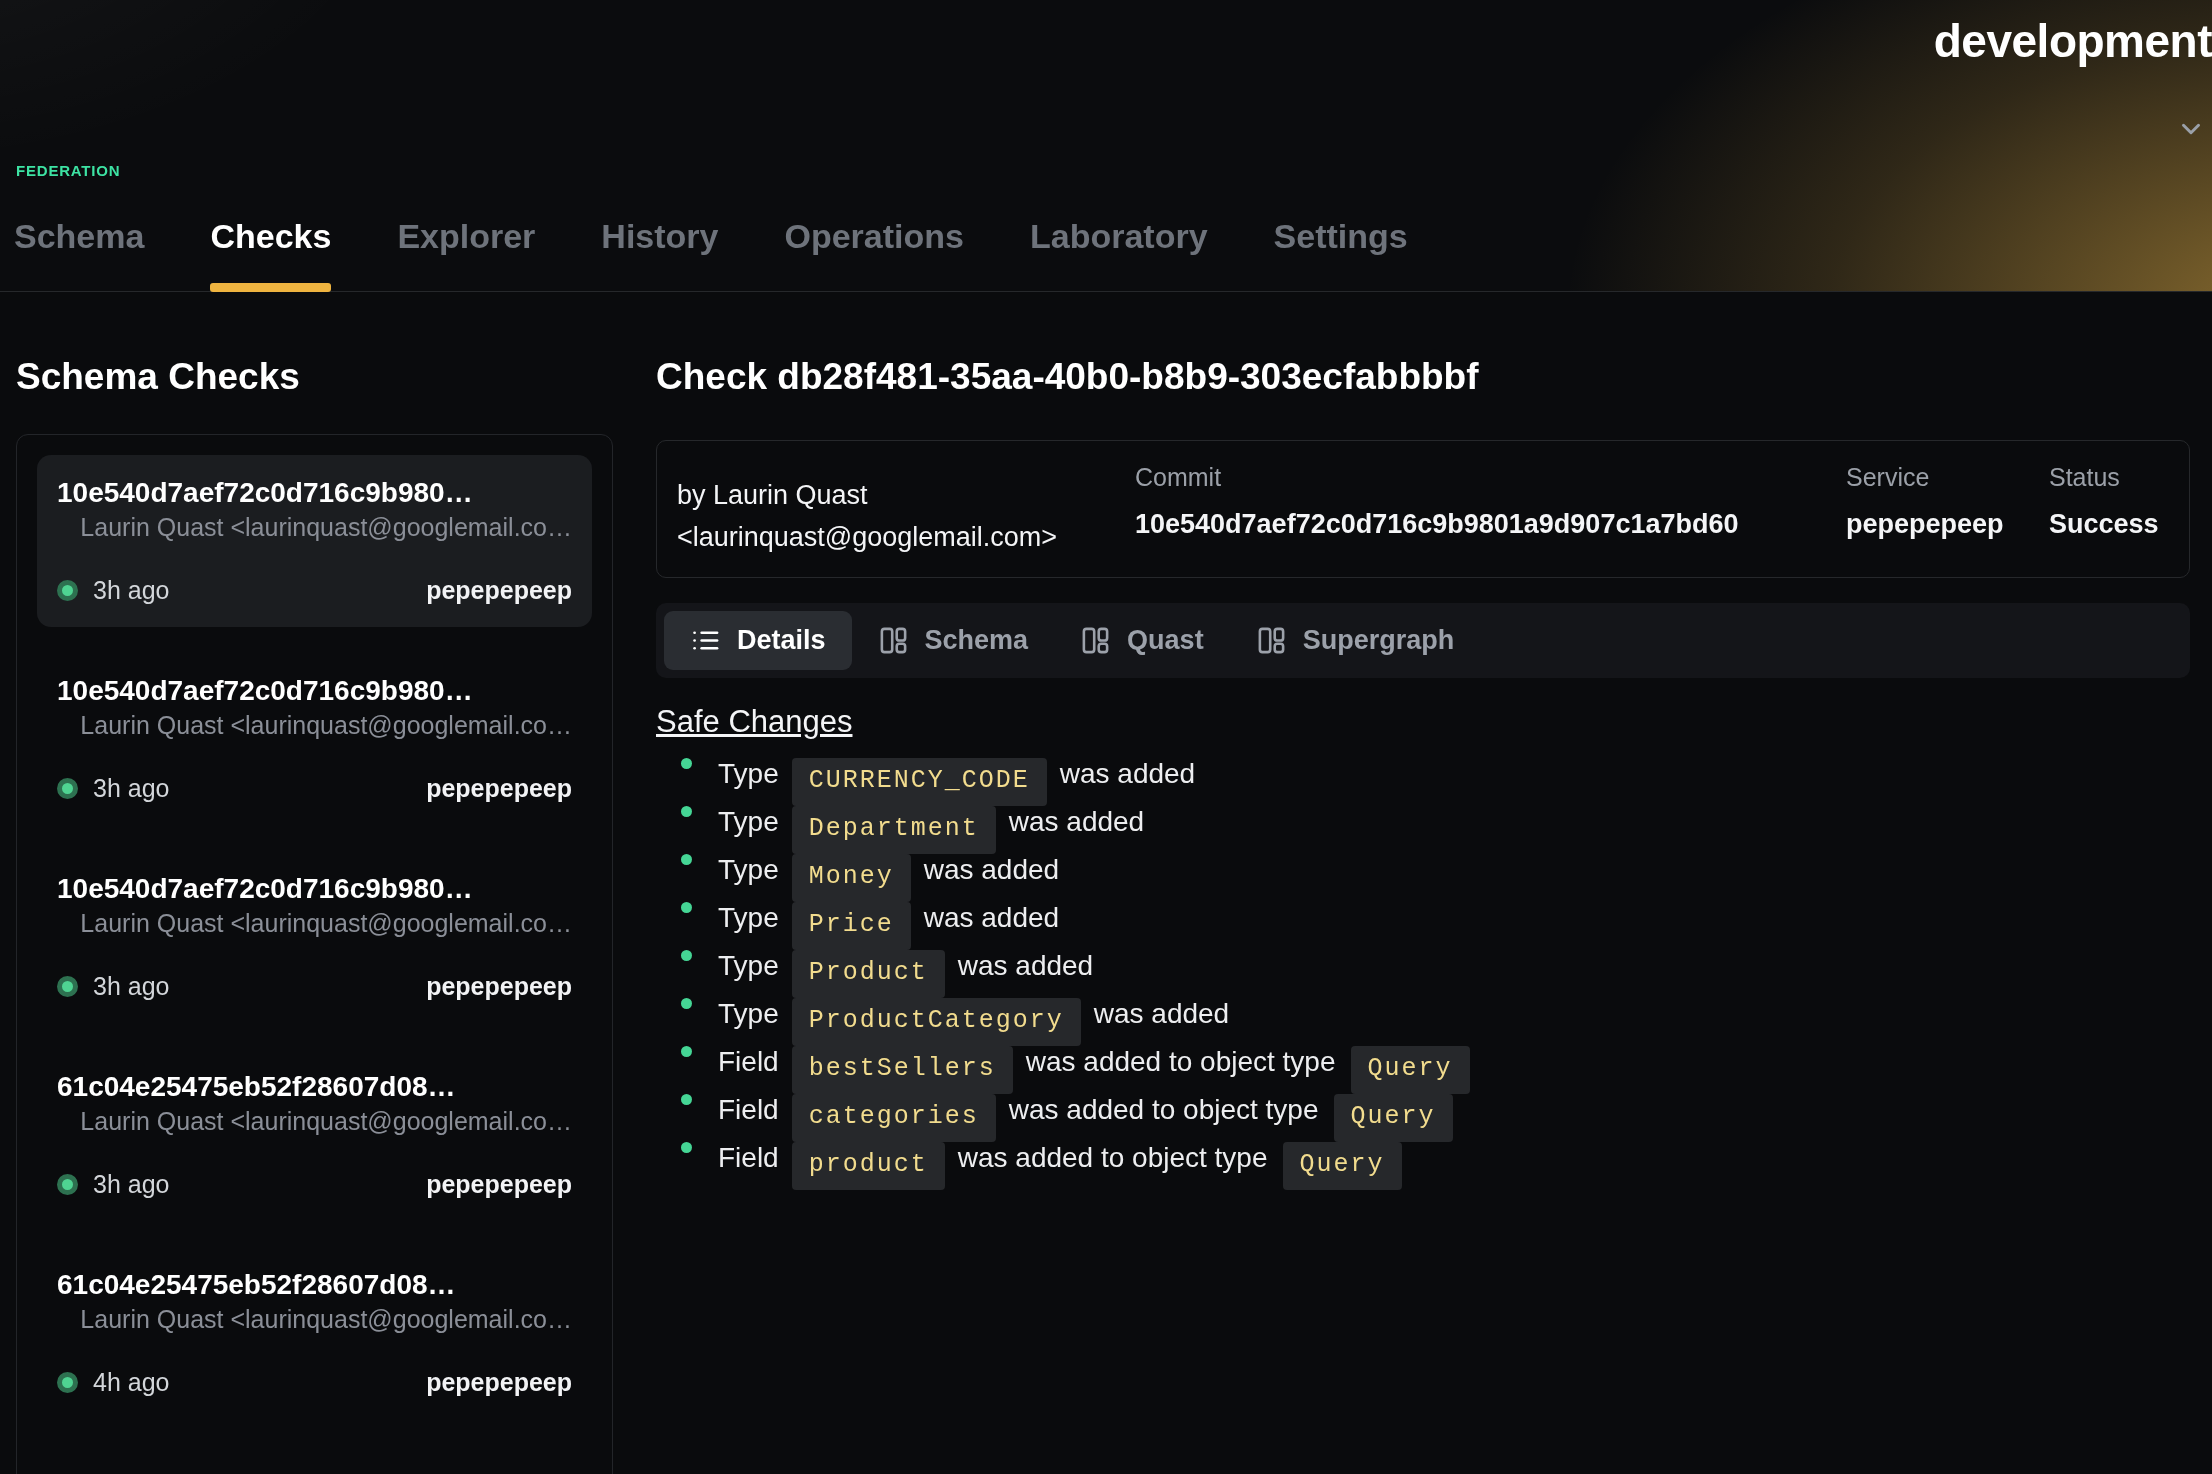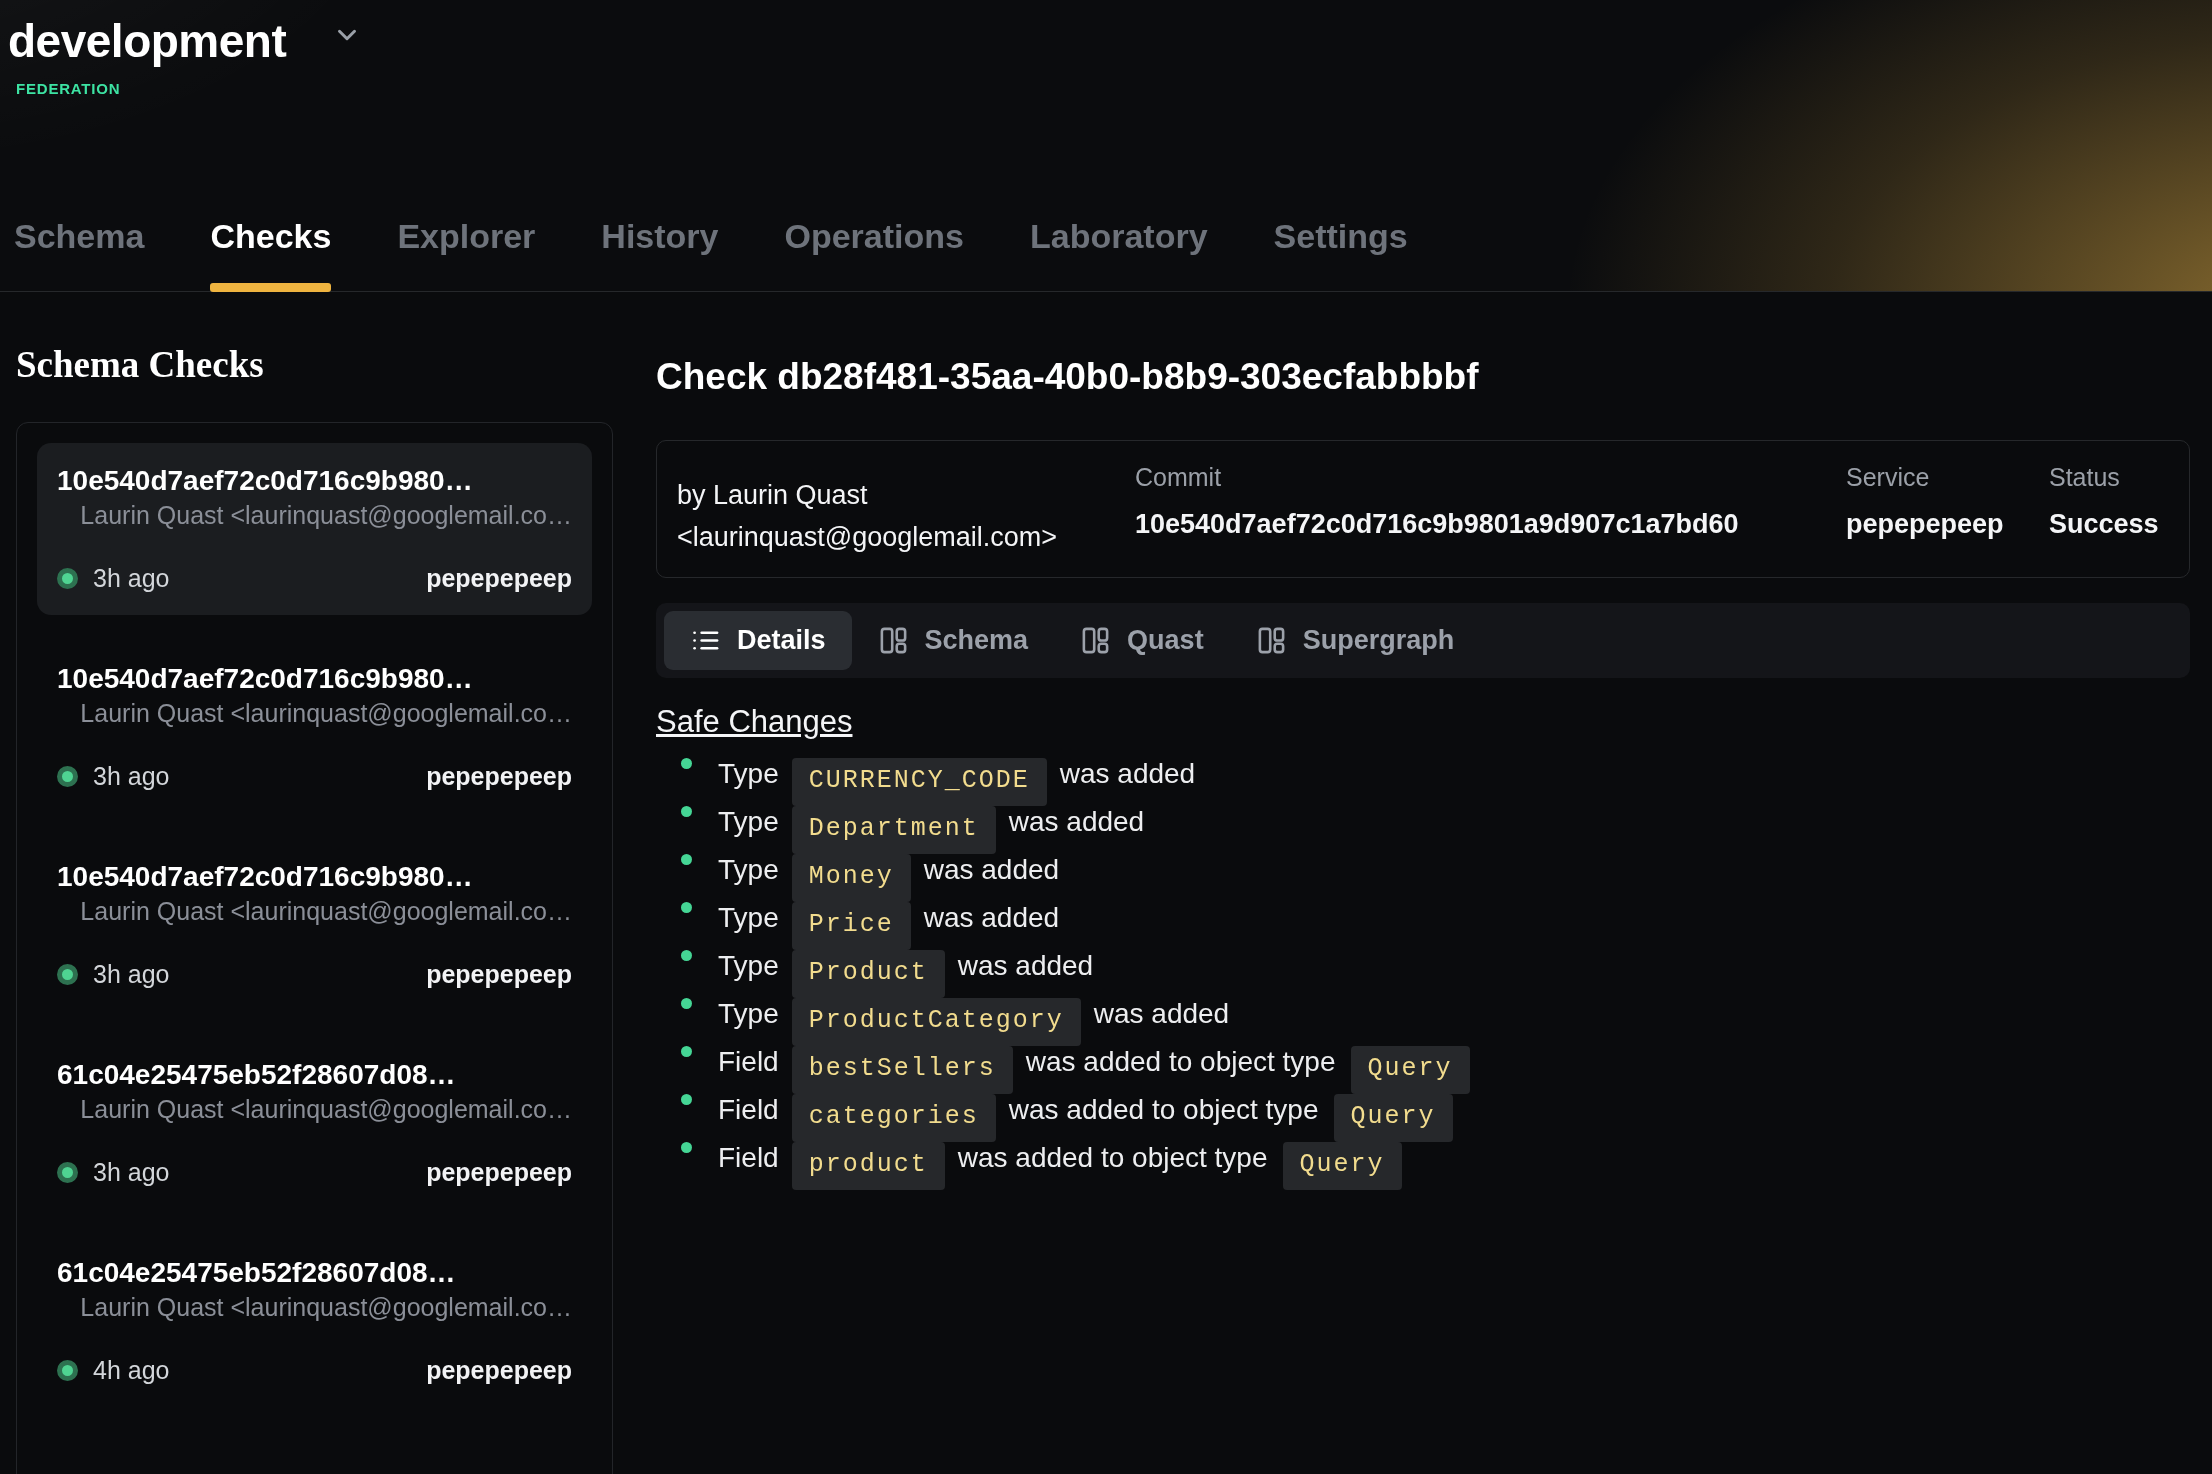--- a/index.html
+++ b/index.html
@@ -15,21 +15,21 @@
   
   .header {
     position:relative;
     height:292px;
     border-bottom:1px solid #26282b;
     background:
       radial-gradient(1050px 620px at 104% 108%, rgba(236,183,73,0.55), rgba(236,183,73,0.16) 45%, rgba(236,183,73,0) 70%),
       radial-gradient(900px 500px at -6% -45%, rgba(255,255,255,0.05), rgba(255,255,255,0) 60%),
       #0b0c0e;
   }
-  .org-row { display:flex; align-items:flex-start; gap:40px; padding:14px 0 0 8px; }
+  .org-row { display:flex; align-items:flex-end; gap:40px; padding:14px 0 0 8px;flex-direction:column; }
   .org-name { font-size:46px; font-weight:700; letter-spacing:-0.5px; color:#fff; }
   .org-switcher { background:none; border:none; cursor:pointer; display:flex; align-items:center; padding:6px; }
   .org-switcher svg { width:30px; height:30px; stroke:#9aa0a8; stroke-width:2.4; fill:none; stroke-linecap:round; stroke-linejoin:round; }
   .badge { margin:12px 0 16px 16px; font-size:15px; font-weight:700; letter-spacing:0.8px; }
 
   .nav { position:absolute; left:0; right:0; bottom:-1px; display:flex; padding-left:14px; }
   .nav-tab {
     position:relative; background:none; border:none; cursor:pointer;
     font-family:inherit; font-size:34px; font-weight:700; color:#6e737b;
     padding:0 0 36px 0; margin-right:66px;
@@ -37,21 +37,21 @@
   .nav-tab.active { color:#ffffff; }
   .nav-tab.active::after {
     content:""; position:absolute; left:0; right:0; bottom:0; height:9px;
     border-radius:3px; background:var(--accent,#efb440);
   }
 
   
   .content { display:flex; padding:0 22px 0 16px; }
 
   .sidebar { width:597px; flex:none; }
-  .sidebar-title { font-size:37px; font-weight:700; margin-top:51px;font-family:Liberation Serif, serif; }
+  .sidebar-title { font-size:37px; font-weight:700; margin-top:64px; }
   .check-list {
     margin-top:36px; border:1px solid #232529; border-radius:12px;
     padding:20px; height:1200px; overflow:hidden;
   }
   .check-item { padding:22px 20px; border-radius:14px; margin-bottom:26px; cursor:pointer; }
   .check-item.selected { background:#1b1d20; }
   .check-title { font-size:28px; font-weight:700; white-space:nowrap; overflow:hidden; }
   .check-author { margin-top:4px; font-size:25px; color:#8b8f98; white-space:nowrap; overflow:hidden;text-align:right; }
   .check-meta { display:flex; justify-content:space-between; align-items:center; margin-top:34px; }
   .check-time { display:flex; align-items:center; gap:15px; font-size:25px; color:#d3d6da; }

